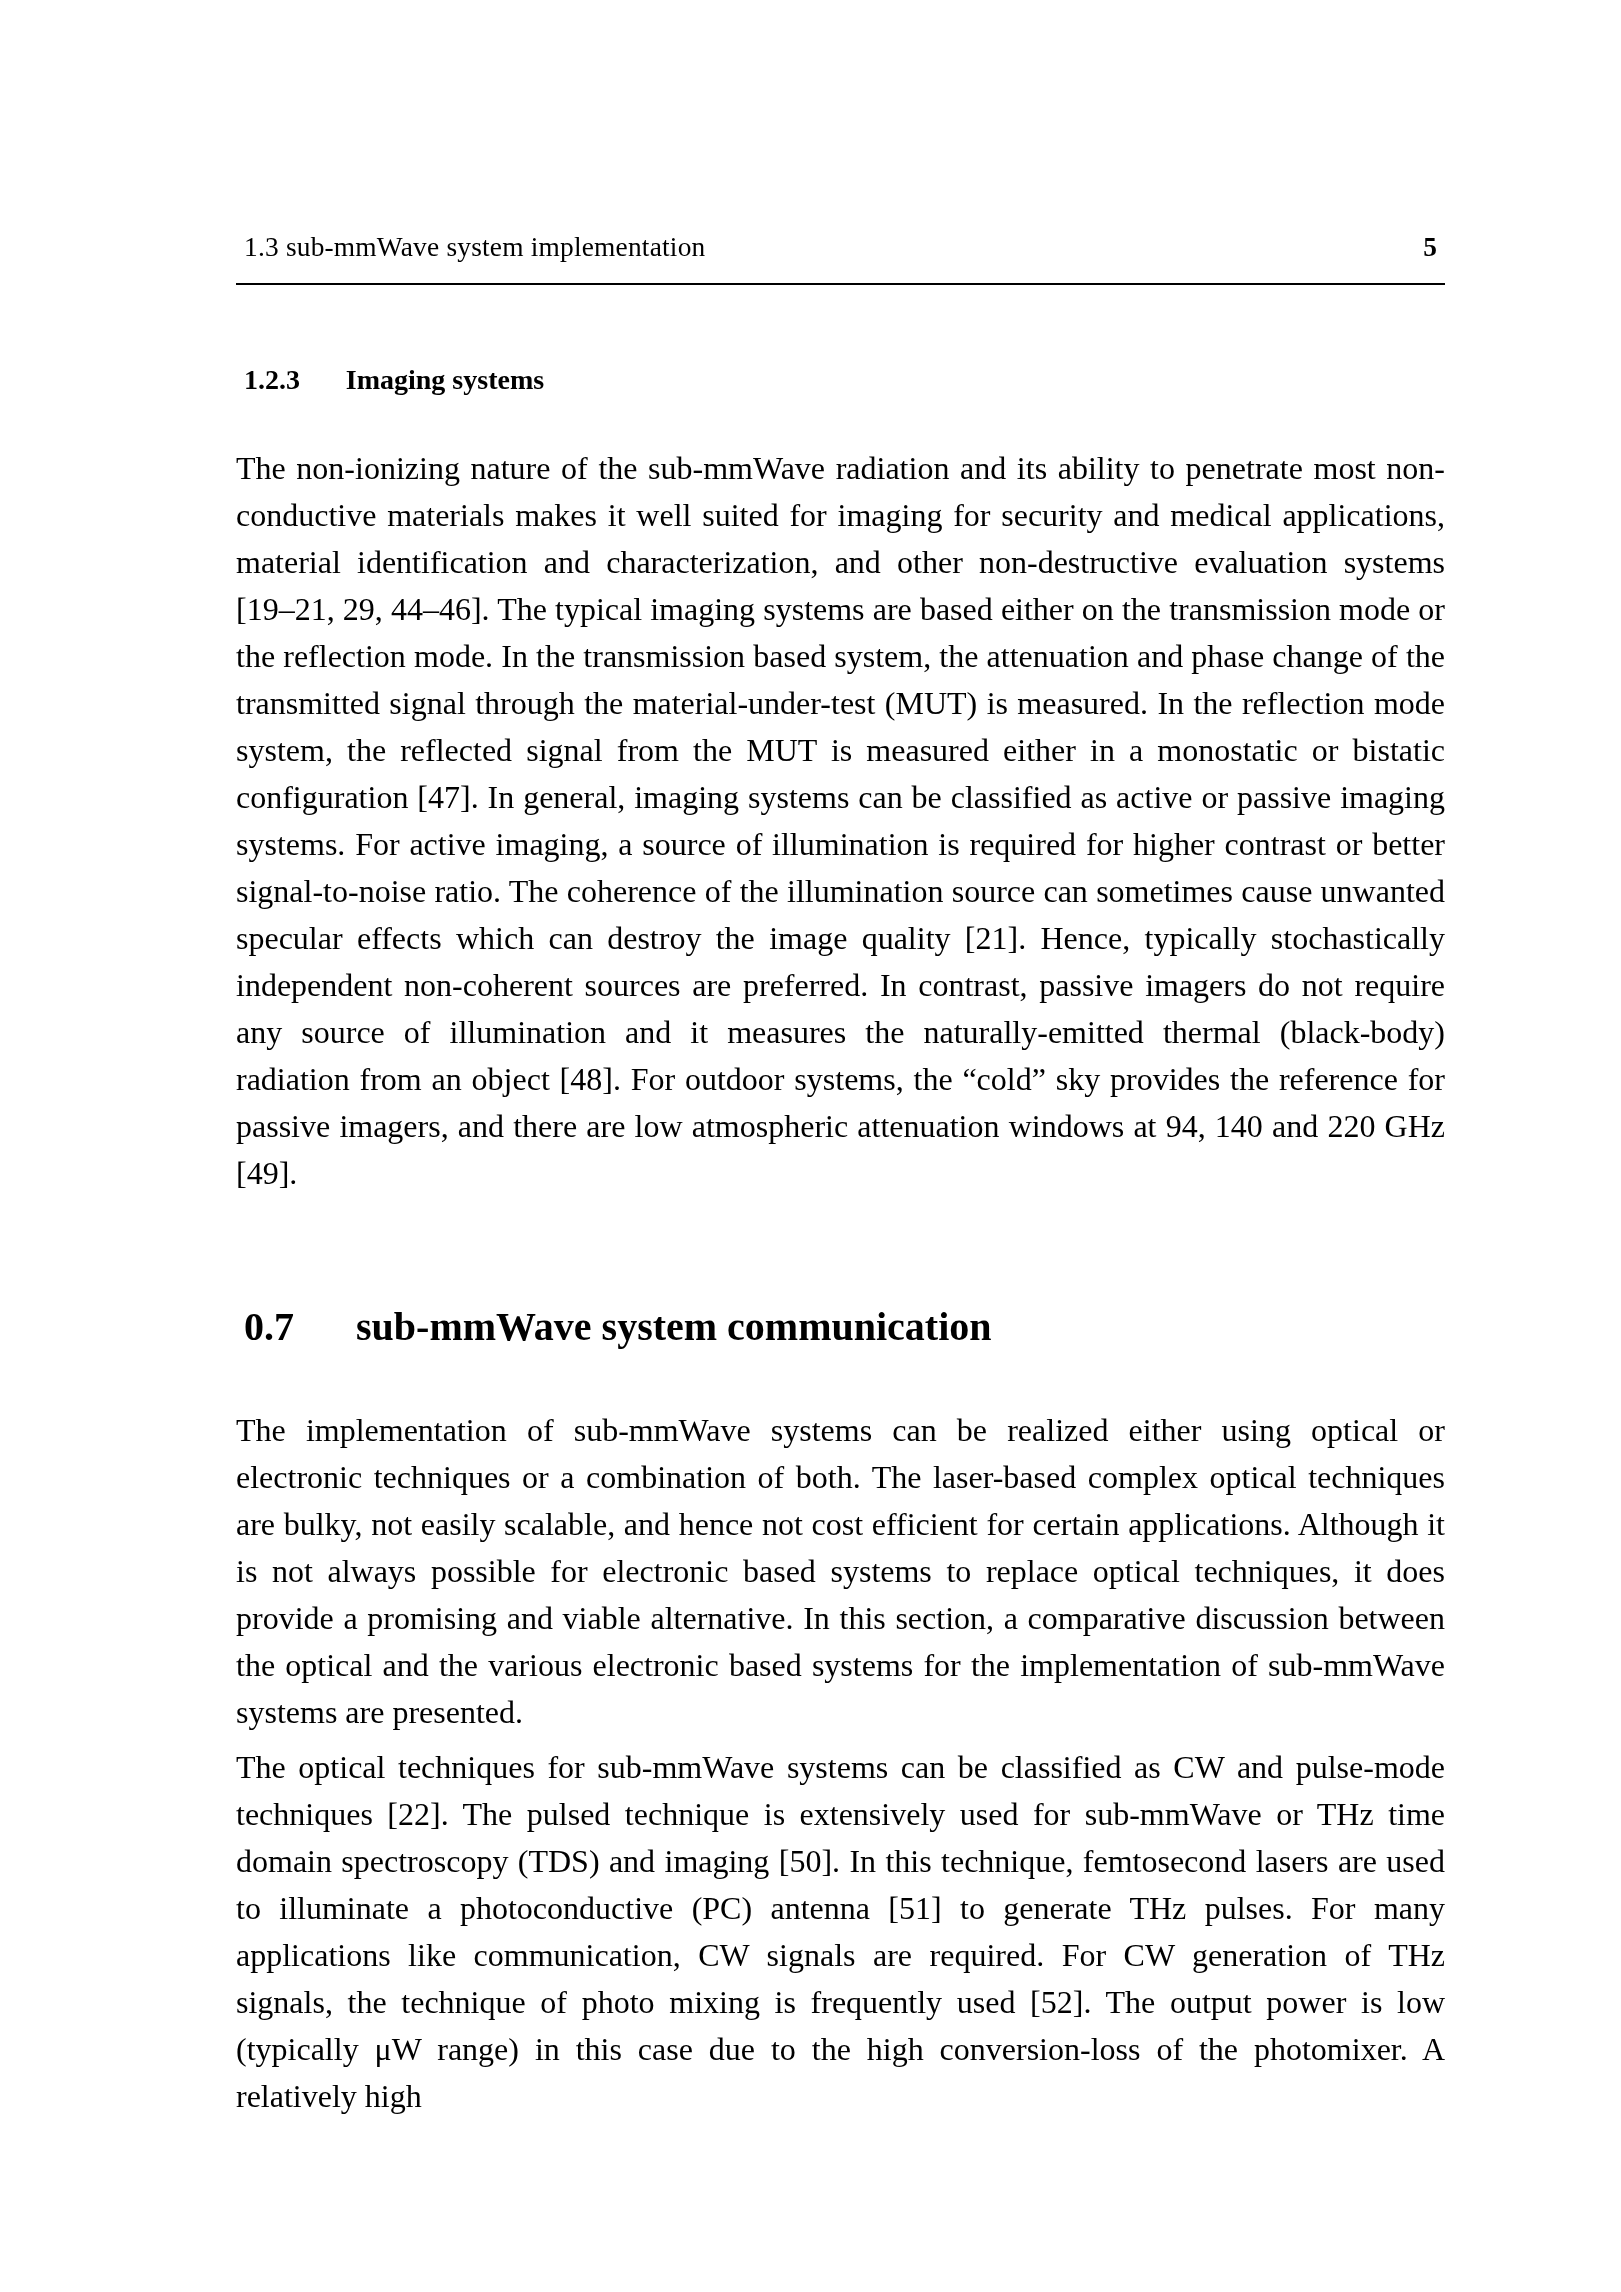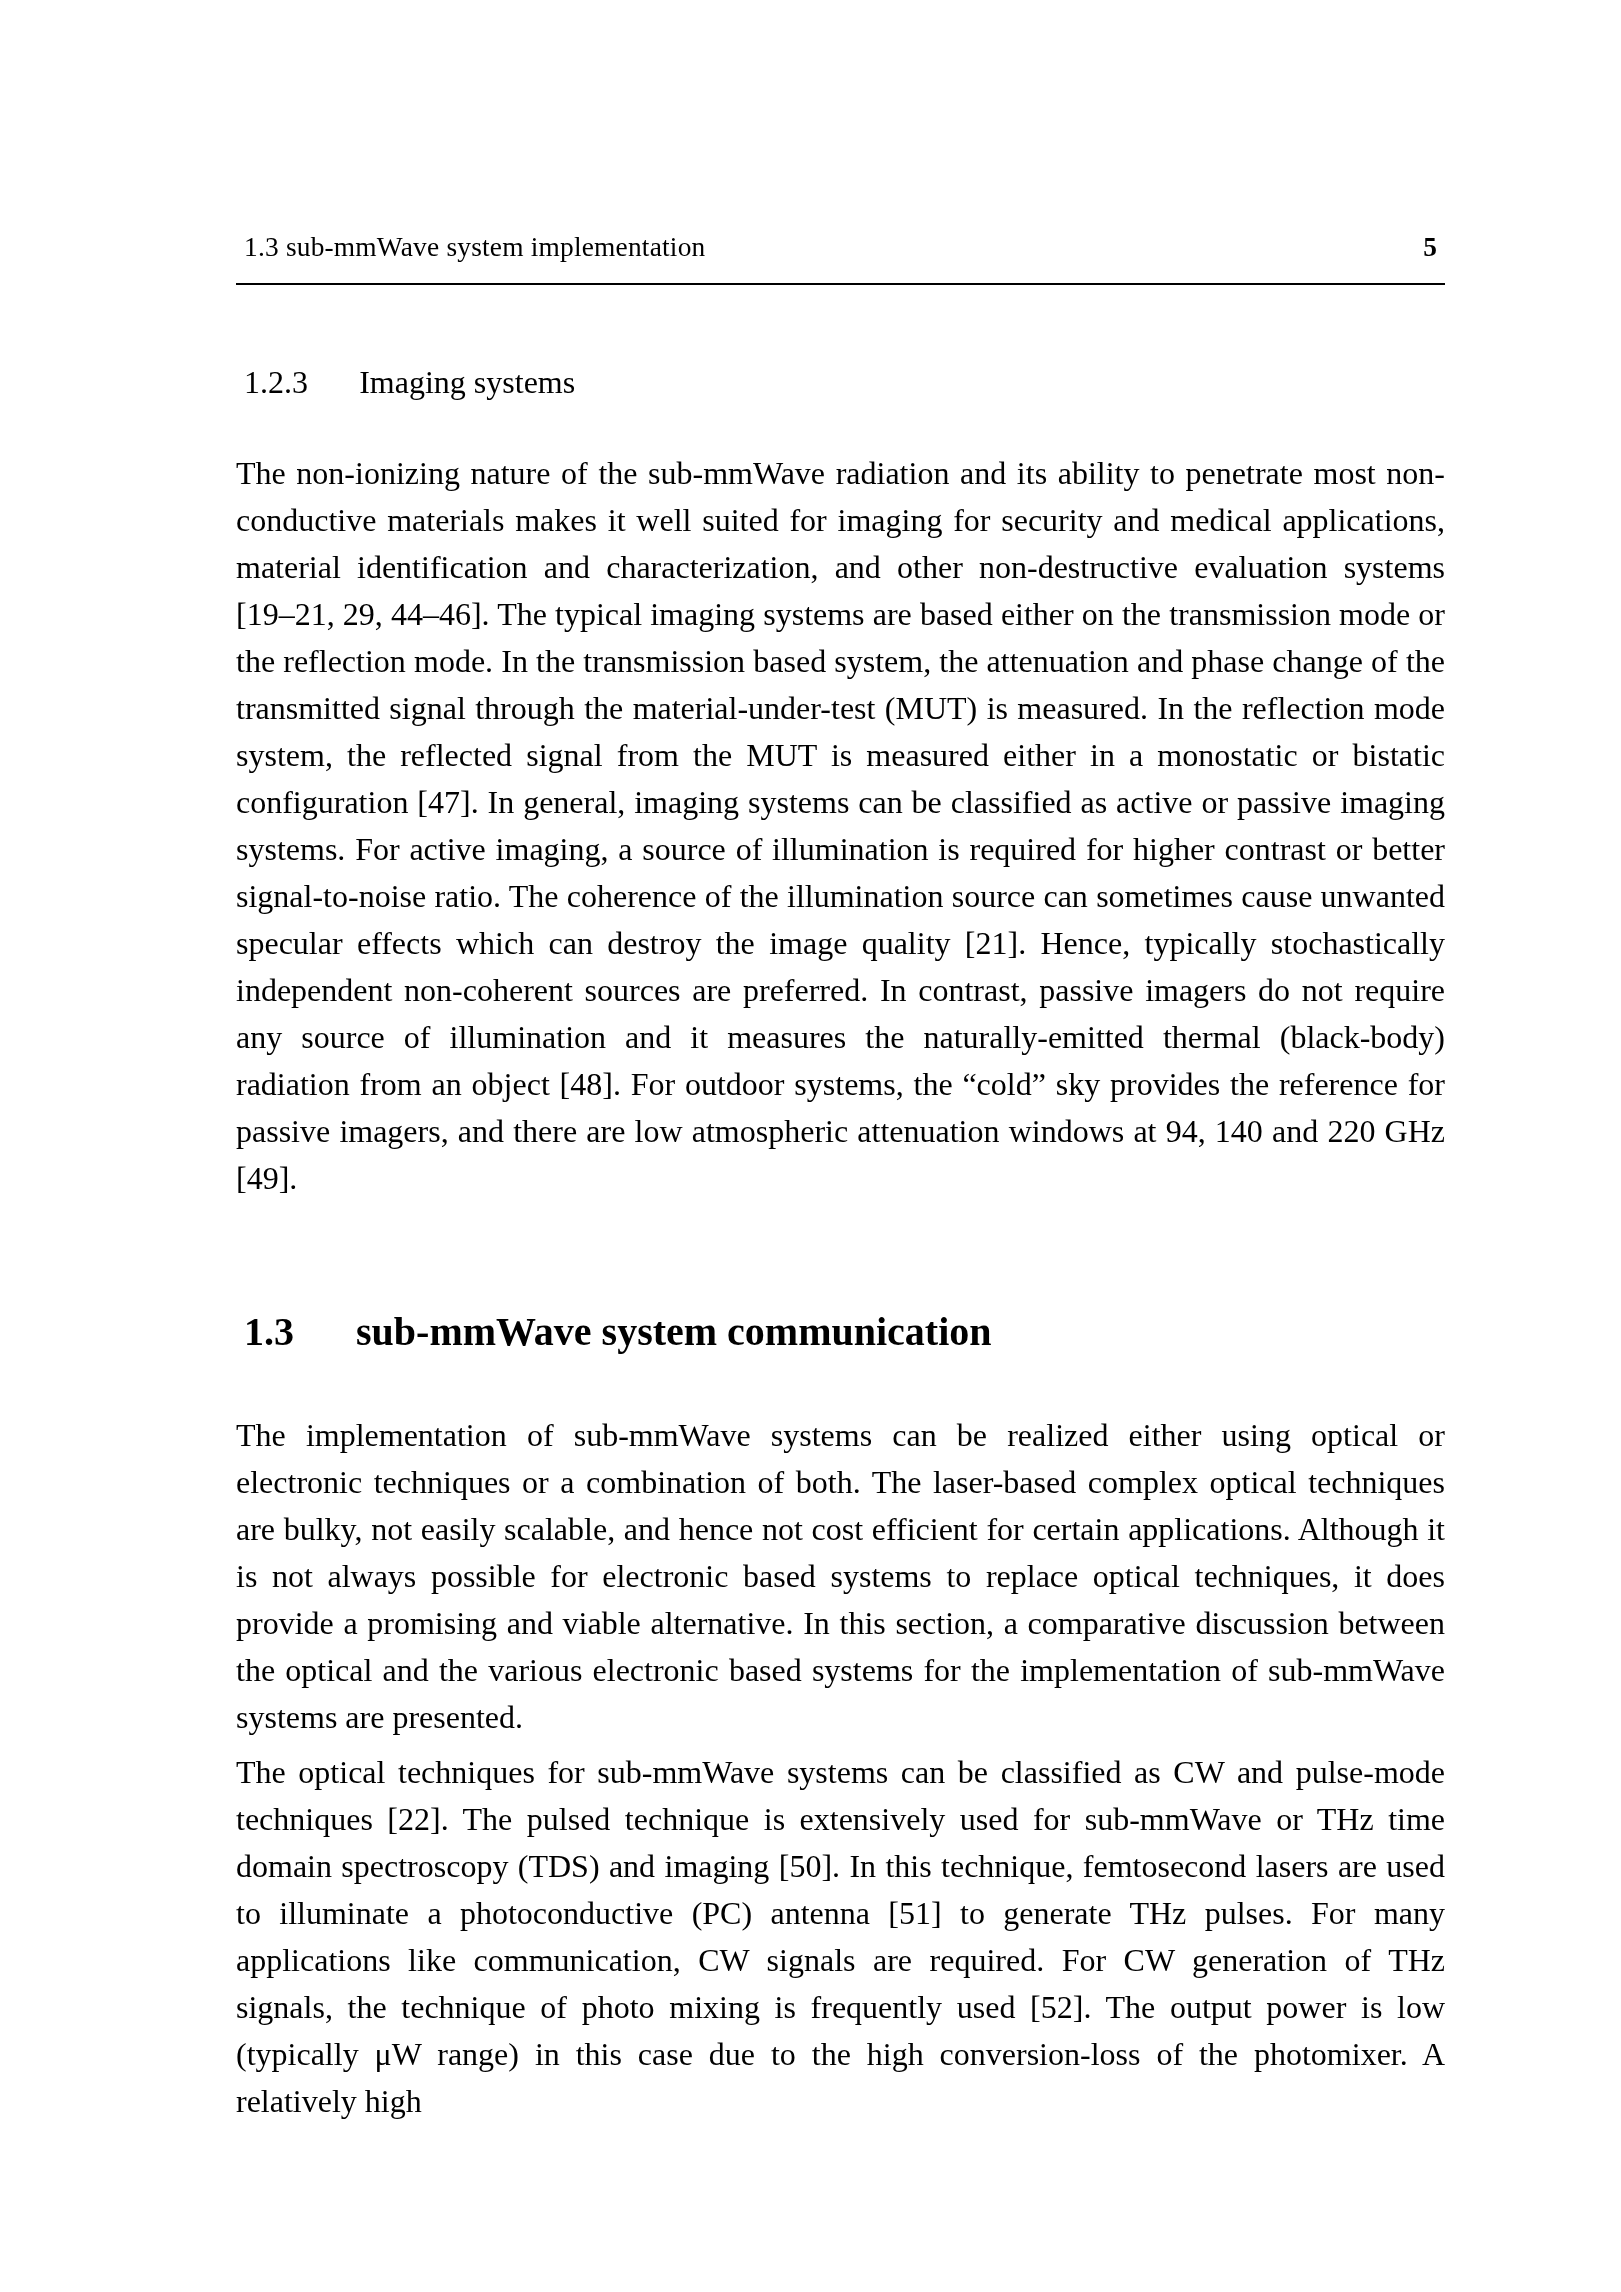--- a/index.html
+++ b/index.html
@@ -18,22 +18,22 @@
     display: flex;
     justify-content: space-between;
     align-items: baseline;
     font-size: 27.4px;
     padding-bottom: 11.8px;
     border-bottom: 2px solid #000000;
   }
   .running-header .header-left { letter-spacing: 0.2px; }
   .running-header .page-num { font-weight: bold; }
   .subsection-heading {
-    font-size: 32px;
-    font-weight: normal;
+    font-size: 28px;
+    font-weight: bold;
     margin-top: 71px;
     margin-bottom: 41px;
   }
   .section-heading {
     font-size: 40px;
     font-weight: bold;
     margin-top: 98px;
     margin-bottom: 49px;
   }
   .heading-num { display: inline-block; margin-right: 1.35em; }
@@ -53,20 +53,20 @@
     <span class="header-left">1.3 sub-mmWave system implementation</span>
     <span class="page-num">5</span>
   </div>
 
   <h2 class="subsection-heading">
     <span class="heading-num">1.2.3</span><span>Imaging systems</span>
   </h2>
   <p class="body-para">The non-ionizing nature of the sub-mmWave radiation and its ability to penetrate most non-conductive materials makes it well suited for imaging for security and medical applications, material identification and characterization, and other non-destructive evaluation systems [19–21, 29, 44–46]. The typical imaging systems are based either on the transmission mode or the reflection mode. In the transmission based system, the attenuation and phase change of the transmitted signal through the material-under-test (MUT) is measured. In the reflection mode system, the reflected signal from the MUT is measured either in a monostatic or bistatic configuration [47]. In general, imaging systems can be classified as active or passive imaging systems. For active imaging, a source of illumination is required for higher contrast or better signal-to-noise ratio. The coherence of the illumination source can sometimes cause unwanted specular effects which can destroy the image quality [21]. Hence, typically stochastically independent non-coherent sources are preferred. In contrast, passive imagers do not require any source of illumination and it measures the naturally-emitted thermal (black-body) radiation from an object [48]. For outdoor systems, the “cold” sky provides the reference for passive imagers, and there are low atmospheric attenuation windows at 94, 140 and 220 GHz [49].</p>
 
   <h1 class="section-heading">
-    <span class="heading-num">1.3</span><span>sub-mmWave system communication</span>
+    <span class="heading-num">0.7</span><span>sub-mmWave system communication</span>
   </h1>
   <p class="body-para">The implementation of sub-mmWave systems can be realized either using optical or electronic techniques or a combination of both. The laser-based complex optical techniques are bulky, not easily scalable, and hence not cost efficient for certain applications. Although it is not always possible for electronic based systems to replace optical techniques, it does provide a promising and viable alternative. In this section, a comparative discussion between the optical and the various electronic based systems for the implementation of sub-mmWave systems are presented.</p>
 
   <p class="body-para">The optical techniques for sub-mmWave systems can be classified as CW and pulse-mode techniques [22]. The pulsed technique is extensively used for sub-mmWave or THz time domain spectroscopy (TDS) and imaging [50]. In this technique, femtosecond lasers are used to illuminate a photoconductive (PC) antenna [51] to generate THz pulses. For many applications like communication, CW signals are required. For CW generation of THz signals, the technique of photo mixing is frequently used [52]. The output power is low (typically μW range) in this case due to the high conversion-loss of the photomixer. A relatively high</p>
 
 </div>
 
 
 </body></html>

